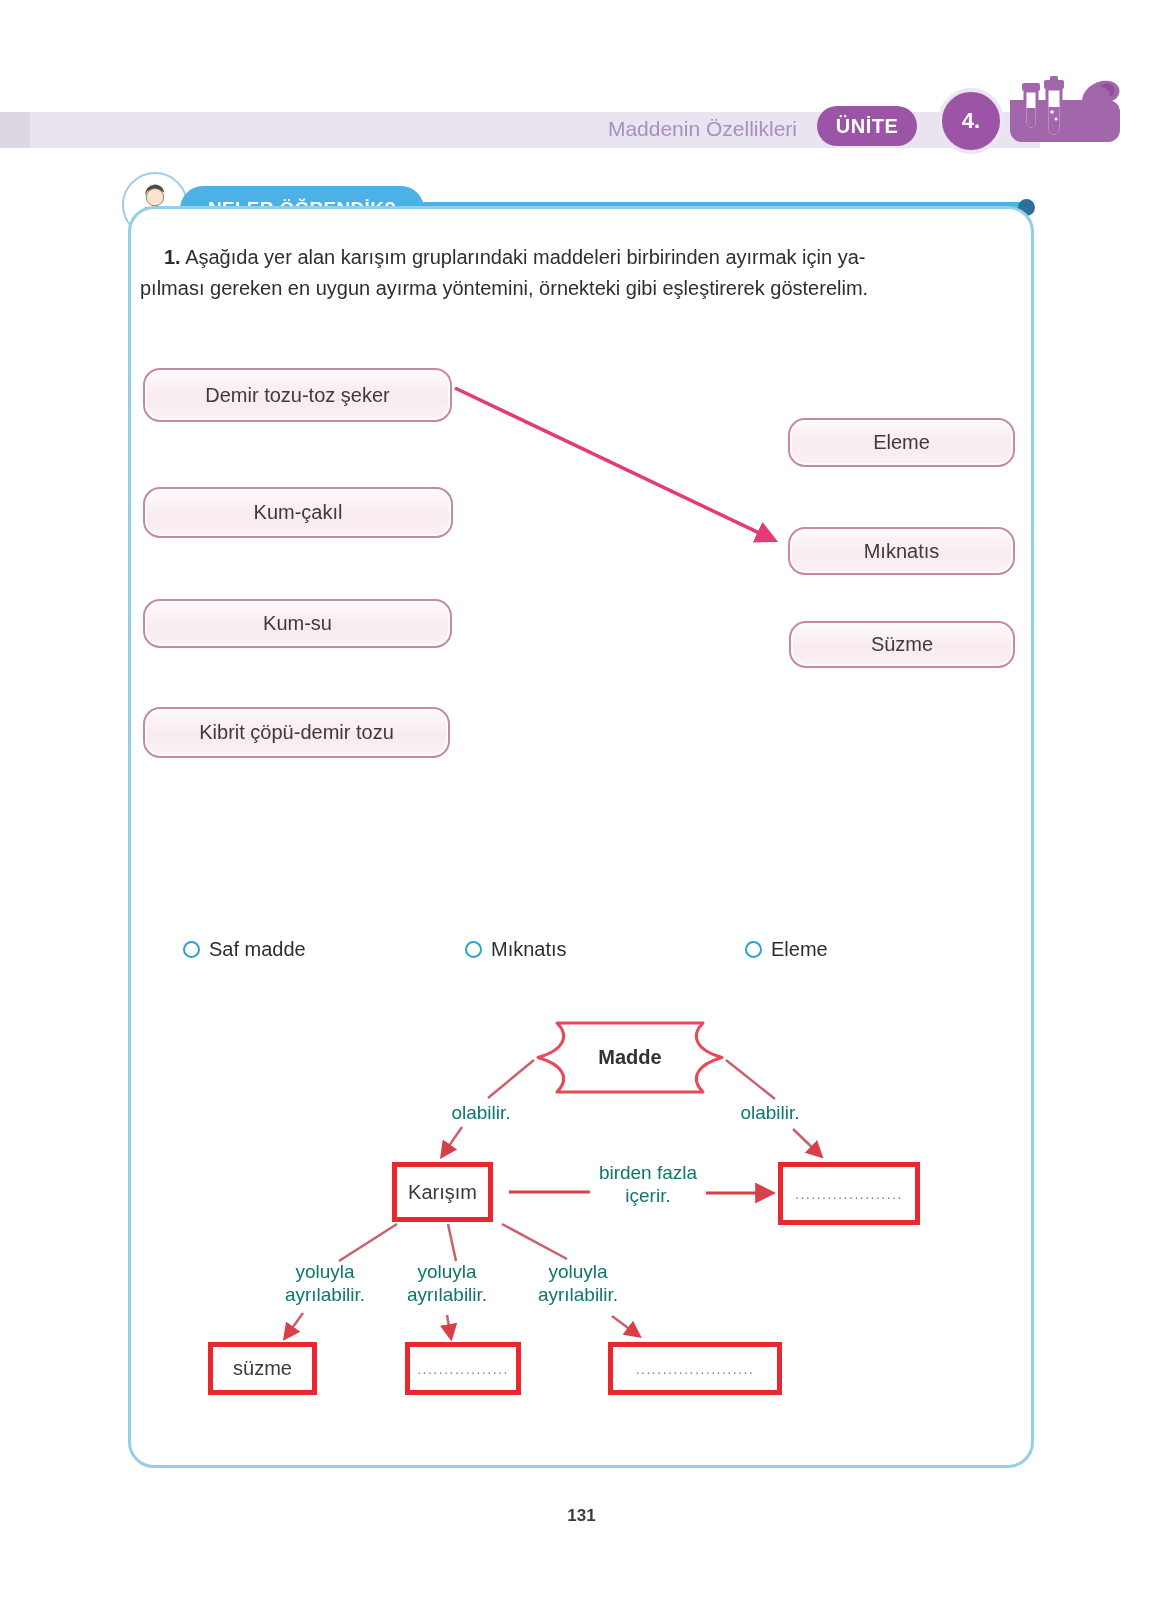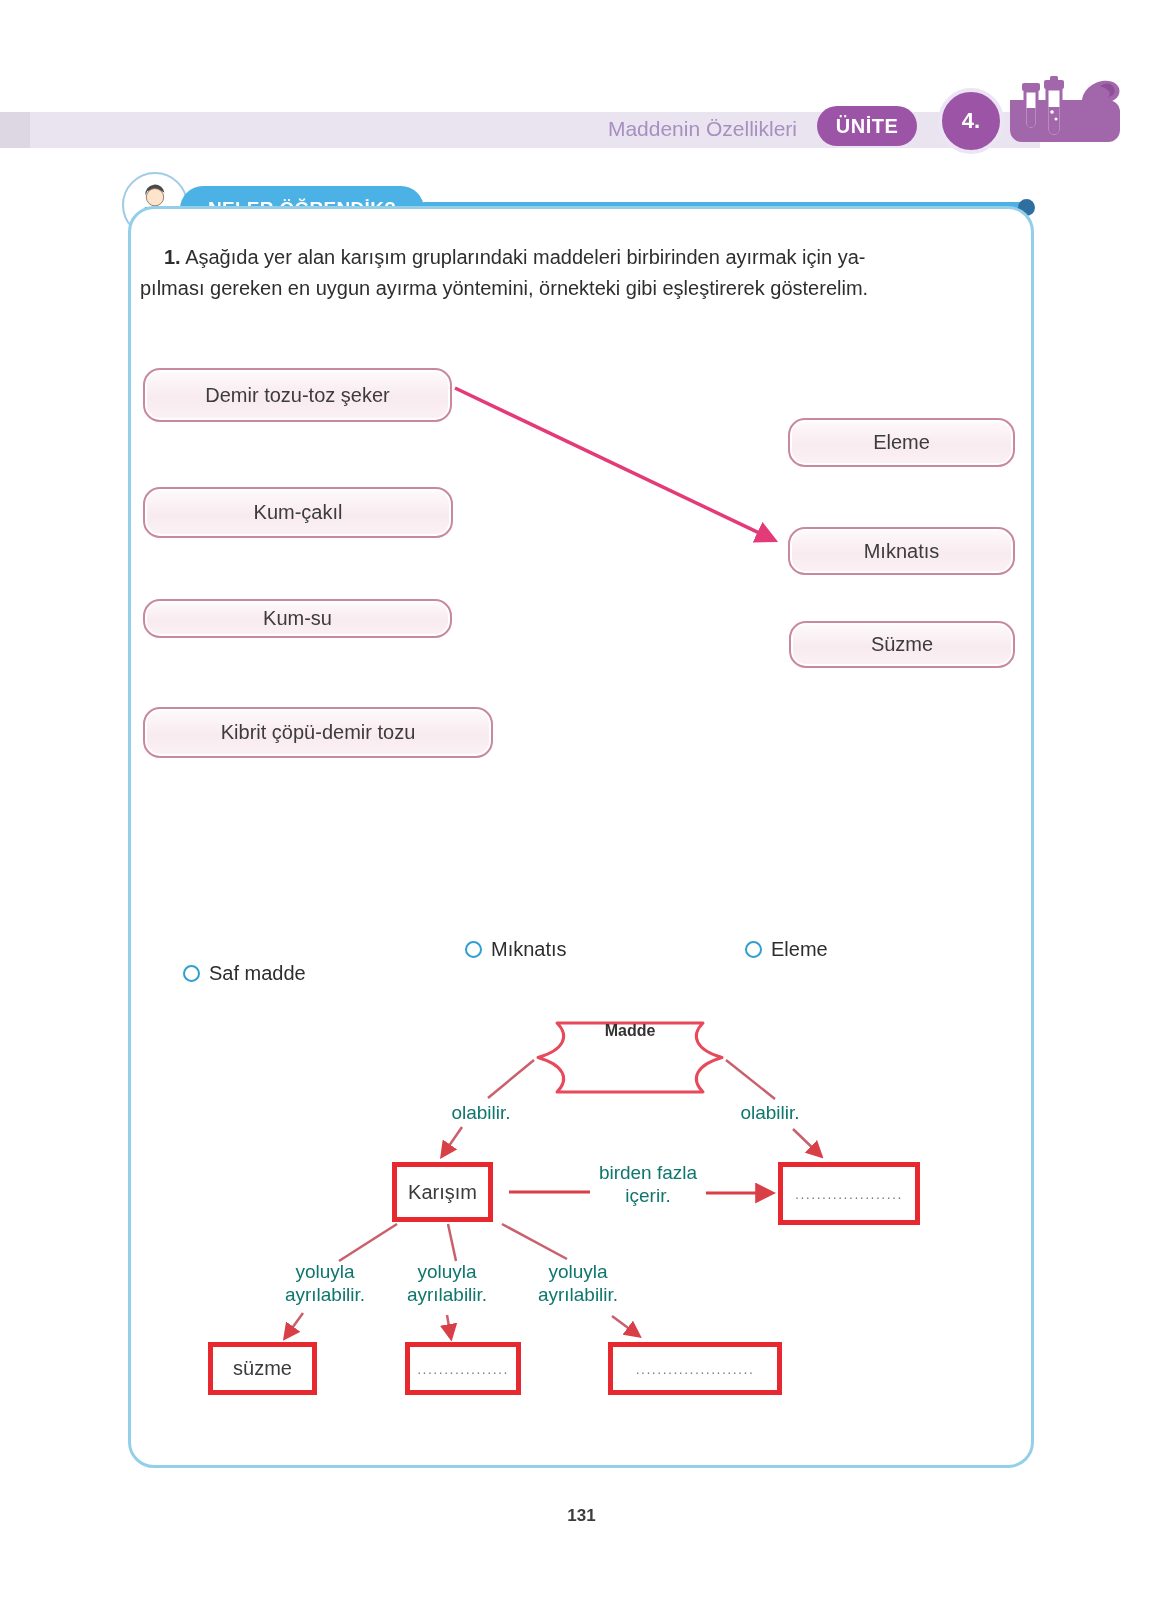--- a/index.html
+++ b/index.html
@@ -34,22 +34,22 @@
             border:2px solid #c9899c;border-radius:17px;box-shadow:inset 0 0 0 2px #ffffff;
             display:flex;align-items:center;justify-content:center;font-size:20px;color:#3c3c3c;}
 
   .wb-item{display:flex;align-items:center;gap:9px;font-size:20px;color:#2e2e2e;}
   .bullet{width:13px;height:13px;border:2px solid #2f9fd0;border-radius:50%;background:#fff;flex:0 0 auto;}
 
   
   .red-box{background:#fff;border:5px solid #e8282f;display:flex;align-items:center;
            justify-content:center;font-size:20px;color:#3b3b3b;}
   .maplabel{font-size:19px;color:#0f766e;text-align:center;line-height:23px;}
-  .madde-label{display:flex;align-items:flex-start;justify-content:center;font-weight:bold;
-               font-size:16px;color:#333;}
+  .madde-label{display:flex;align-items:center;justify-content:center;font-weight:bold;
+               font-size:20px;color:#333;}
   .dots{color:#7b7b7b;font-size:14px;letter-spacing:1.5px;line-height:1;white-space:nowrap;overflow:hidden;}
 
   .pagenum{font-size:17px;color:#3c3c3c;text-align:center;font-weight:bold;}
 </style>
 </head>
 <body>
 
 <div class="page">
 
   <div class="abs hdr-bar" style="left:0;top:112;width:1040px;height:36px;top:112px;"></div>
@@ -105,24 +105,24 @@
     </div>
     <div>pılması gereken en uygun ayırma yöntemini, örnekteki gibi eşleştirerek gösterelim.</div>
   </div>
 
   <div class="abs pink-box" style="left:143px;top:368px;width:309px;height:54px;">
     <span>Demir tozu-toz şeker</span>
   </div>
   <div class="abs pink-box" style="left:143px;top:487px;width:310px;height:51px;">
     <span>Kum-çakıl</span>
   </div>
-  <div class="abs pink-box" style="left:143px;top:599px;width:309px;height:39px;">
+  <div class="abs pink-box" style="left:143px;top:599px;width:309px;height:49px;">
     <span>Kum-su</span>
   </div>
-  <div class="abs pink-box" style="left:143px;top:707px;width:350px;height:51px;">
+  <div class="abs pink-box" style="left:143px;top:707px;width:307px;height:51px;">
     <span>Kibrit çöpü-demir tozu</span>
   </div>
 
   <div class="abs pink-box" style="left:788px;top:418px;width:227px;height:49px;">
     <span>Eleme</span>
   </div>
   <div class="abs pink-box" style="left:788px;top:527px;width:227px;height:48px;">
     <span>Mıknatıs</span>
   </div>
   <div class="abs pink-box" style="left:789px;top:621px;width:226px;height:47px;">
@@ -132,21 +132,21 @@
   <svg class="abs" style="left:440px;top:370px;" width="350" height="185" viewBox="0 0 350 185">
     <defs>
       <marker id="ah-pink" viewBox="0 0 10 10" refX="8" refY="5" markerWidth="6.5" markerHeight="6.5" orient="auto">
         <path d="M0,0 L10,5 L0,10 z" fill="#e43a78"></path>
       </marker>
     </defs>
     <line x1="15" y1="18" x2="334" y2="170" stroke="#e43a78" stroke-width="3.5" marker-end="url(#ah-pink)"></line>
   </svg>
 
 
-  <div class="abs wb-item" style="left:183px;top:962px;justify-content:center;">
+  <div class="abs wb-item" style="left:183px;top:938px;justify-content:center;">
     <span class="bullet"></span>
     <span>Saf madde</span>
   </div>
   <div class="abs wb-item" style="left:465px;top:938px;">
     <span class="bullet"></span>
     <span>Mıknatıs</span>
   </div>
   <div class="abs wb-item" style="left:745px;top:938px;">
     <span class="bullet"></span>
     <span>Eleme</span>

